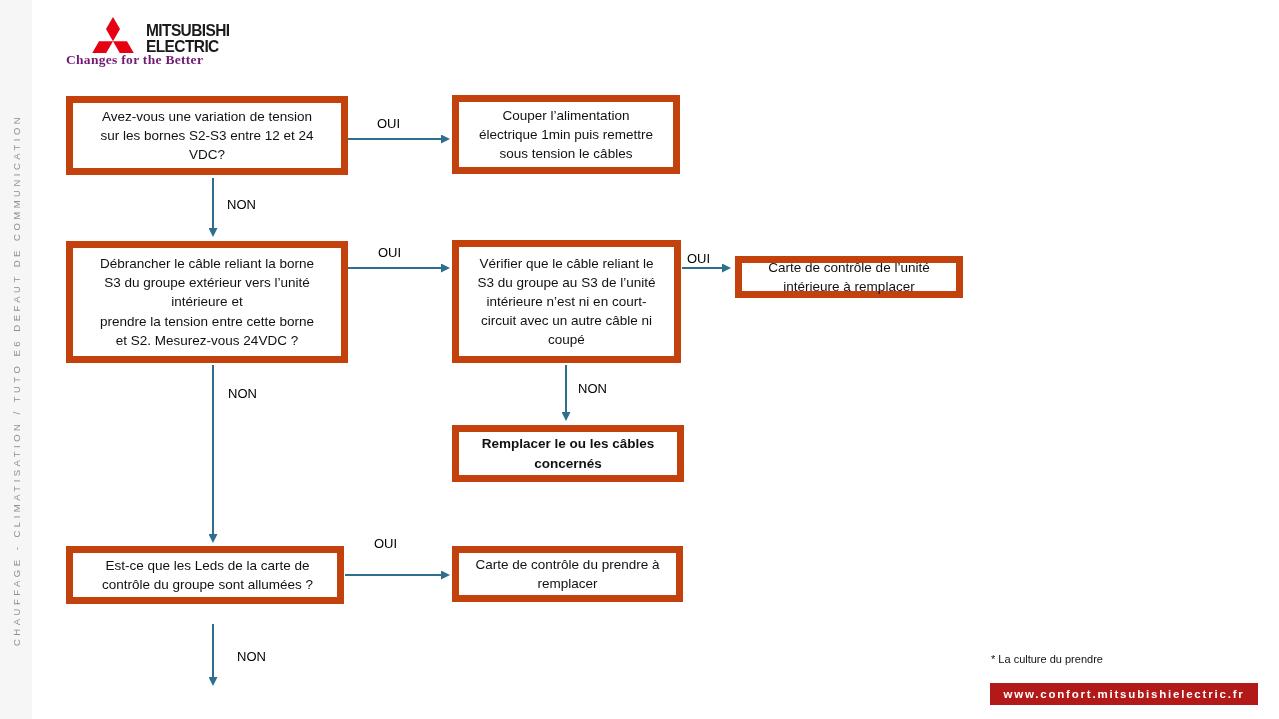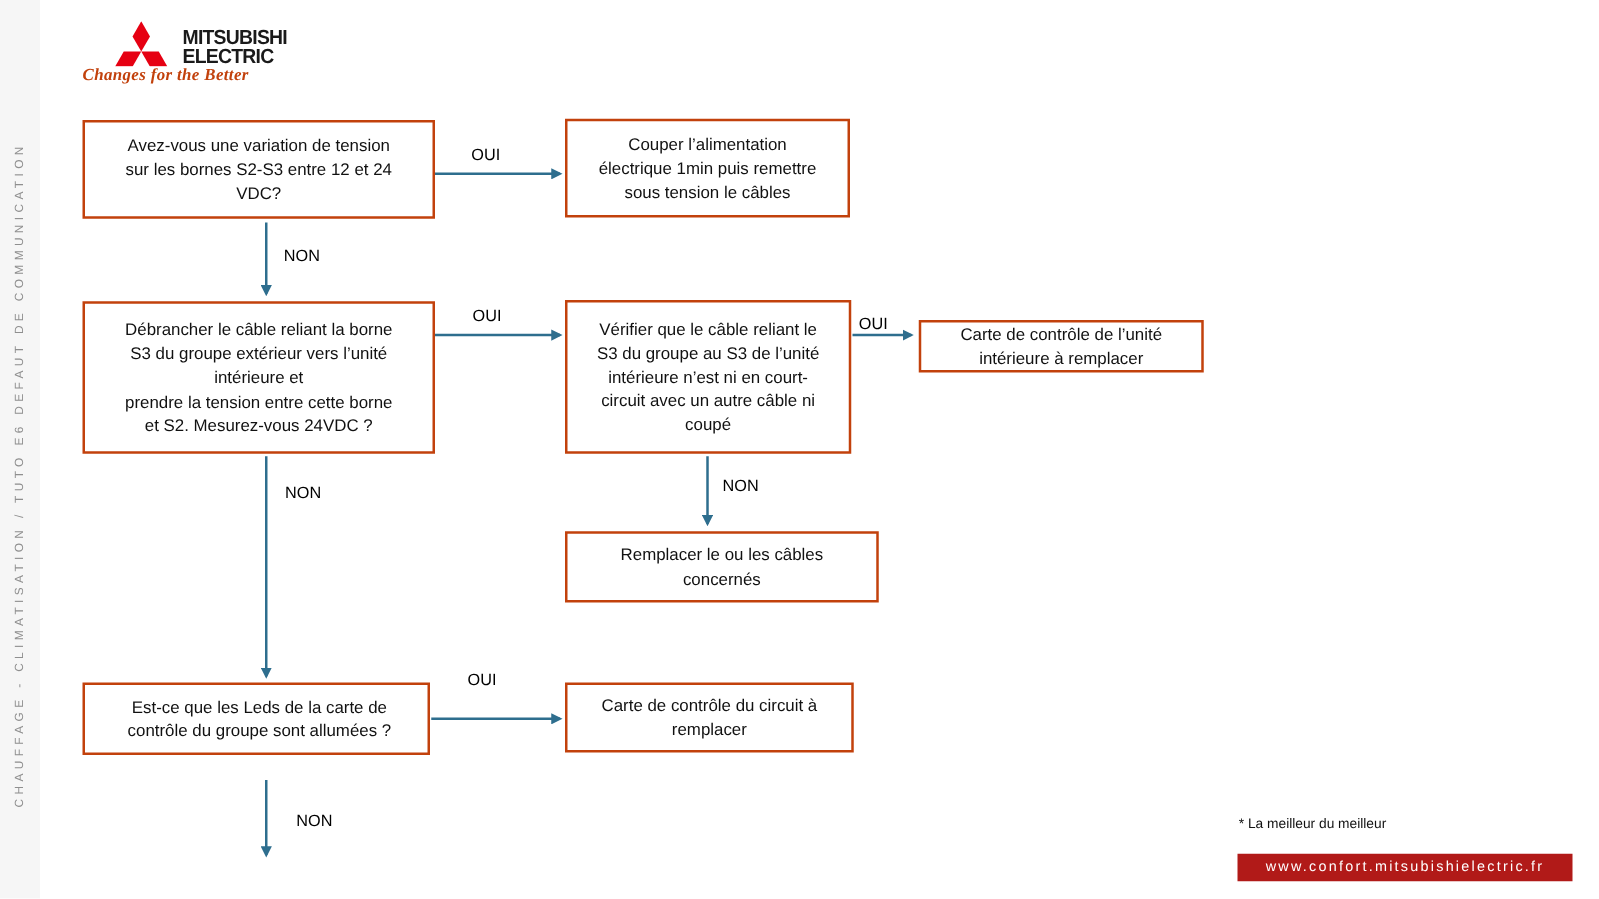--- a/index.html
+++ b/index.html
@@ -16,58 +16,58 @@
     font-size:9.5px;letter-spacing:3.5px;color:#8f8f8f;white-space:nowrap;
   }
   
   .logo-mark{position:absolute;left:92px;top:17px;}
   .logo-text{
     position:absolute;left:146px;top:24px;font-weight:700;font-size:15.5px;line-height:0.95;
     letter-spacing:-0.6px;color:#1a1a1a;transform:scaleY(1.05);
   }
   .tagline{
     position:absolute;left:66px;top:52px;font-family:"Liberation Serif", serif;
-    font-style:italic;font-weight:700;font-size:13.5px;color:#c2410c;letter-spacing:0.3px;
+    font-weight:700;font-size:13.5px;color:#701a75;letter-spacing:0.3px;
   }
   
   .title{
     position:absolute;left:383px;top:44px;width:600px;margin:0;text-align:center;
     font-size:20px;font-weight:400;color:#000;
   }
   
   .flow-box{
-    position:absolute;box-sizing:border-box;border:2px solid #c2410c;background:#fff;
+    position:absolute;box-sizing:border-box;border:7px solid #c2410c;background:#fff;
     display:flex;align-items:center;justify-content:center;text-align:center;
     font-size:13.5px;line-height:1.42;color:#111;padding:4px 8px;white-space:pre-line;
   }
   .b0{left:66px; top:96px; width:282px;height:79px;}
   .b1{left:452px;top:95px; width:228px;height:79px;}
   .b2{left:66px; top:241px;width:282px;height:122px;}
   .b3{left:452px;top:240px;width:229px;height:123px;}
   .b4{left:735px;top:256px;width:228px;height:42px;}
-  .b5{left:452px;top:425px;width:251px;height:57px;}
+  .b5{left:452px;top:425px;width:232px;height:57px;font-weight:bold;}
   .b6{left:66px; top:546px;width:278px;height:58px;padding-left:13px;}
   .b7{left:452px;top:546px;width:231px;height:56px;}
   
   .arrows{position:absolute;left:0;top:0;width:1279px;height:719px;pointer-events:none;}
   
   .edge-label{position:absolute;font-size:13px;color:#000;}
   .l0{left:377px;top:116px;}
   .l1{left:227px;top:197px;}
   .l2{left:378px;top:245px;}
   .l3{left:687px;top:251px;}
   .l4{left:578px;top:381px;}
   .l5{left:228px;top:386px;}
   .l6{left:374px;top:536px;}
   .l7{left:237px;top:649px;}
   
   .footnote{position:absolute;left:991px;top:653px;font-size:11px;color:#111;}
   .website-banner{
     position:absolute;left:990px;top:683px;width:268px;height:22px;background:#B11A18;
-    color:#fff;font-size:11.5px;font-weight:400;letter-spacing:1.8px;
+    color:#fff;font-size:11.5px;font-weight:700;letter-spacing:1.8px;
     display:flex;align-items:center;justify-content:center;cursor:pointer;white-space:nowrap;
   }
 </style>
 </head>
 <body>
 
 <div class="canvas">
 
   <div class="sidebar">
     <div class="sidebar-text">CHAUFFAGE - CLIMATISATION / TUTO E6 DEFAUT DE COMMUNICATION</div>
@@ -116,28 +116,28 @@
 S3 du groupe au S3 de l’unité
 intérieure n’est ni en court-
 circuit avec un autre câble ni
 coupé</div>
   <div class="flow-box b4">Carte de contrôle de l’unité
 intérieure à remplacer</div>
   <div class="flow-box b5">Remplacer le ou les câbles
 concernés</div>
   <div class="flow-box b6">Est-ce que les Leds de la carte de
 contrôle du groupe sont allumées ?</div>
-  <div class="flow-box b7">Carte de contrôle du circuit à
+  <div class="flow-box b7">Carte de contrôle du prendre à
 remplacer</div>
 
   <div class="edge-label l0">OUI</div>
   <div class="edge-label l1">NON</div>
   <div class="edge-label l2">OUI</div>
   <div class="edge-label l3">OUI</div>
   <div class="edge-label l4">NON</div>
   <div class="edge-label l5">NON</div>
   <div class="edge-label l6">OUI</div>
   <div class="edge-label l7">NON</div>
 
-  <div class="footnote">* La meilleur du meilleur</div>
+  <div class="footnote">* La culture du prendre</div>
   <div class="website-banner">www.confort.mitsubishielectric.fr</div>
 
 </div>
 
 </body></html>

